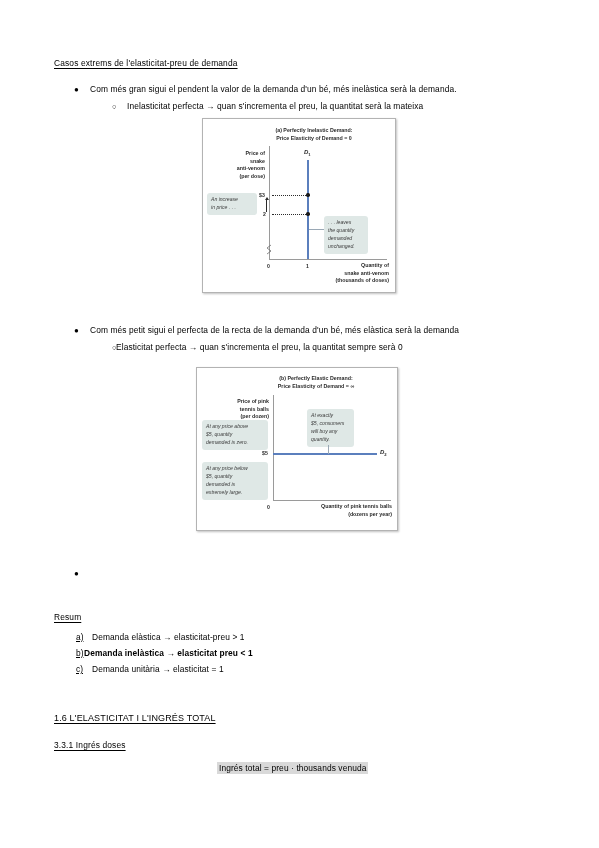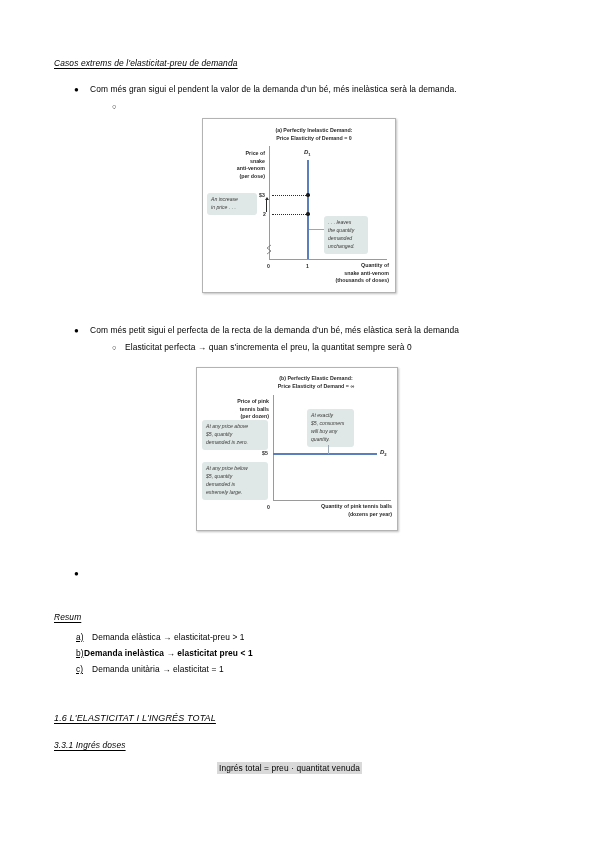--- a/index.html
+++ b/index.html
@@ -25,21 +25,20 @@
   }
 
   
   .h-underline {
     position: absolute;
     font-size: 8.4px;
     letter-spacing: 0.15px;
     text-decoration: underline;
     text-underline-offset: 2px;
     white-space: nowrap;
-    font-style: italic;
   }
   .para {
     position: absolute;
     font-size: 8.4px;
     letter-spacing: 0.1px;
     white-space: nowrap;
   }
   .bullet-dot {
     position: absolute;
     font-size: 8px;
@@ -169,20 +168,21 @@
 <body>
 
 <div class="page">
 
   <div class="h-underline" style="left:54px; top:58px;">Casos extrems de l'elasticitat-preu de demanda</div>
 
   <div class="bullet-dot" style="left:74px; top:86px;">●</div>
   <div class="para" style="left:90px; top:84px;">Com més gran sigui el pendent la valor de la demanda d'un bé, més inelàstica serà la demanda.</div>
 
   <div class="bullet-circle" style="left:112px; top:103px;">○</div>
+  <div class="para" style="left:127px; top:101px;">Inelasticitat perfecta → quan s'incrementa el preu, la quantitat serà la mateixa</div>
 
   <div class="figure" style="left:202px; top:118px; width:194px; height:175px;">
     <div class="fig-inner">
 
       <div class="fig-title" style="left:34px; top:8px; width:154px;">(a) Perfectly Inelastic Demand:</div>
       <div class="fig-title" style="left:34px; top:16px; width:154px;">Price Elasticity of Demand = 0</div>
 
       <div class="axis-label right" style="left:8px; top:31px; width:54px;">Price of</div>
       <div class="axis-label right" style="left:8px; top:38.5px; width:54px;">snake</div>
       <div class="axis-label right" style="left:8px; top:46px; width:54px;">anti-venom</div>
@@ -229,21 +229,21 @@
       <div class="axis-label right" style="left:112px; top:150.5px; width:74px;">snake anti-venom</div>
       <div class="axis-label right" style="left:112px; top:158px; width:74px;">(thousands of doses)</div>
 
     </div>
   </div>
 
   <div class="bullet-dot" style="left:74px; top:327px;">●</div>
   <div class="para" style="left:90px; top:325px;">Com més petit sigui el perfecta de la recta de la demanda d'un bé, més elàstica serà la demanda</div>
 
   <div class="bullet-circle" style="left:112px; top:344px;">○</div>
-  <div class="para" style="left:125px; top:342px;">Elasticitat perfecta → quan s'incrementa el preu, la quantitat sempre serà 0</div>
+  <div class="para" style="left:116px; top:342px;">Elasticitat perfecta → quan s'incrementa el preu, la quantitat sempre serà 0</div>
 
   <div class="figure" style="left:196px; top:367px; width:202px; height:164px;">
     <div class="fig-inner">
 
       <div class="fig-title" style="left:42px; top:7px; width:154px;">(b) Perfectly Elastic Demand:</div>
       <div class="fig-title" style="left:42px; top:15px; width:154px;">Price Elasticity of Demand = ∞</div>
 
       <div class="axis-label right" style="left:10px; top:30px; width:62px;">Price of pink</div>
       <div class="axis-label right" style="left:10px; top:37.5px; width:62px;">tennis balls</div>
       <div class="axis-label right" style="left:10px; top:45px; width:62px;">(per dozen)</div>
@@ -296,16 +296,16 @@
   <div class="para" style="left:84px; top:648px;font-weight:bold;">Demanda inelàstica → elasticitat preu &lt; 1</div>
 
   <div class="list-marker" style="left:76px; top:664px;">c)</div>
   <div class="para" style="left:92px; top:664px;">Demanda unitària → elasticitat = 1</div>
 
   <div class="h-underline" style="left:54px; top:713px; font-size:9px;">1.6 L'ELASTICITAT I L'INGRÉS TOTAL</div>
 
   <div class="h-underline" style="left:54px; top:740px;">3.3.1 Ingrés doses</div>
 
   <div class="para" style="left:217px; top:763px;">
-    <span class="highlighted">Ingrés total = preu · quantitat venuda</span>
+    <span class="highlighted">Ingrés total = preu · thousands venuda</span>
   </div>
 
 </div>
 
 </body></html>

